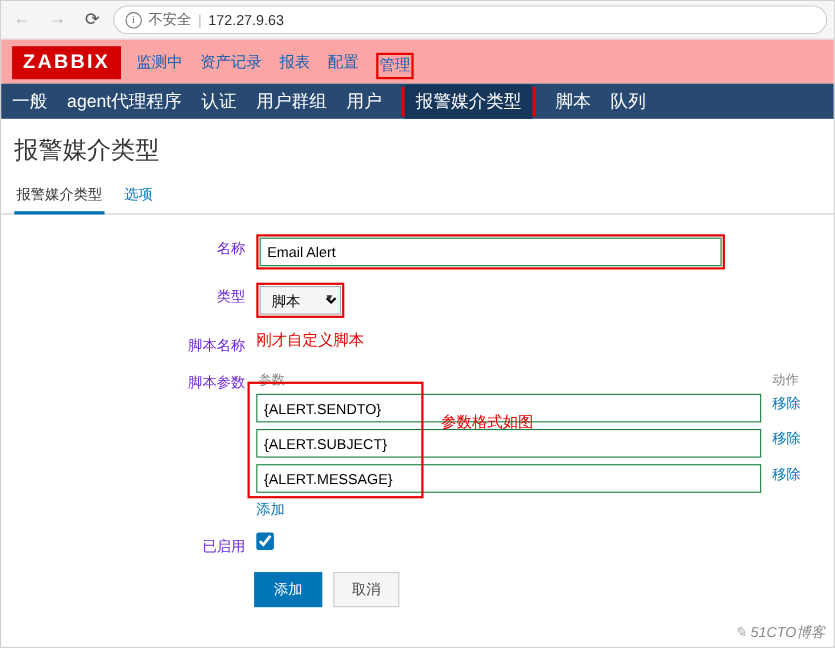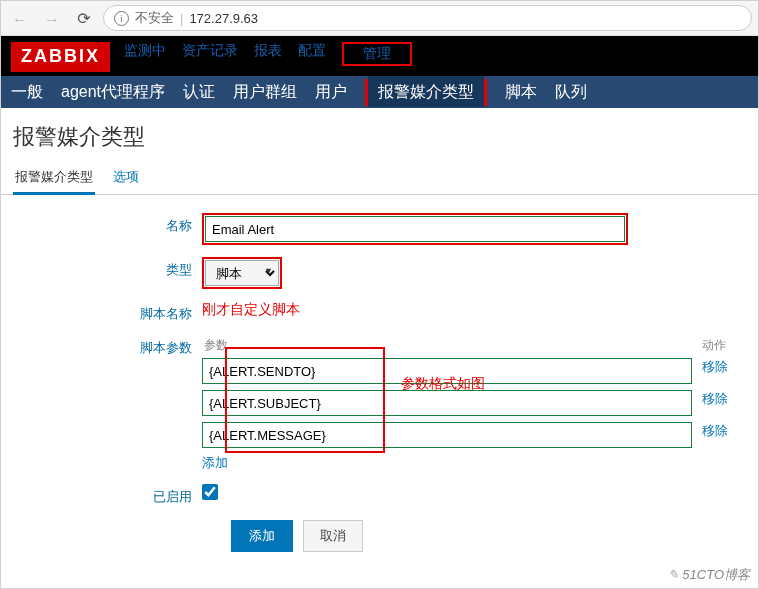--- a/index.html
+++ b/index.html
@@ -47,38 +47,38 @@
   .addr .info-ico {
     width: 15px; height: 15px; border: 1px solid #777; border-radius: 50%;
     display: inline-flex; align-items: center; justify-content: center;
     font-size: 10px; color: #777; font-family: serif;
   }
   .addr .sep { color: #bbb; }
   .addr .path { color: #888; }
 
   
   .topbar {
-    background: #000000;
-    display: flex;
-    align-items: flex-start;
+    background: #fca5a5;
+    display: flex;
+    align-items: flex-end;
     padding: 6px 10px 4px 10px;
     gap: 14px;
   }
   .logo {
     background: #d40000;
     color: #fff;
     font-weight: bold;
     font-size: 18px;
     letter-spacing: 2px;
     padding: 4px 10px 5px 10px;
   }
   .menu1 { display: flex; gap: 16px; font-size: 14px; }
   .menu1 a { color: #1660b0; text-decoration: none; cursor: pointer; }
 
-  .hl-red { border: 2px solid #e60000; display: inline-block; padding: 1px 19px; }
+  .hl-red { border: 2px solid #e60000; display: inline-block; padding: 1px 1px; }
 
   
   .subnav {
     background: #284a72;
     color: #fff;
     display: flex;
     align-items: center;
     padding: 0 10px;
     height: 32px;
     gap: 18px;
@@ -121,25 +121,25 @@
   
   .form-area {
     padding: 18px 0 0 0;
   }
   .row {
     display: flex;
     align-items: flex-start;
     margin-bottom: 12px;
   }
   .row .lbl {
-    width: 201px;
+    width: 232px;
     text-align: right;
     padding-right: 10px;
     padding-top: 4px;
-    color: #0369a1;
+    color: #6d28d9;
   }
   .row .val {
     flex: 1;
     display: flex;
     align-items: center;
     gap: 8px;
     padding-right: 20px;
   }
   .txt {
     height: 26px;

